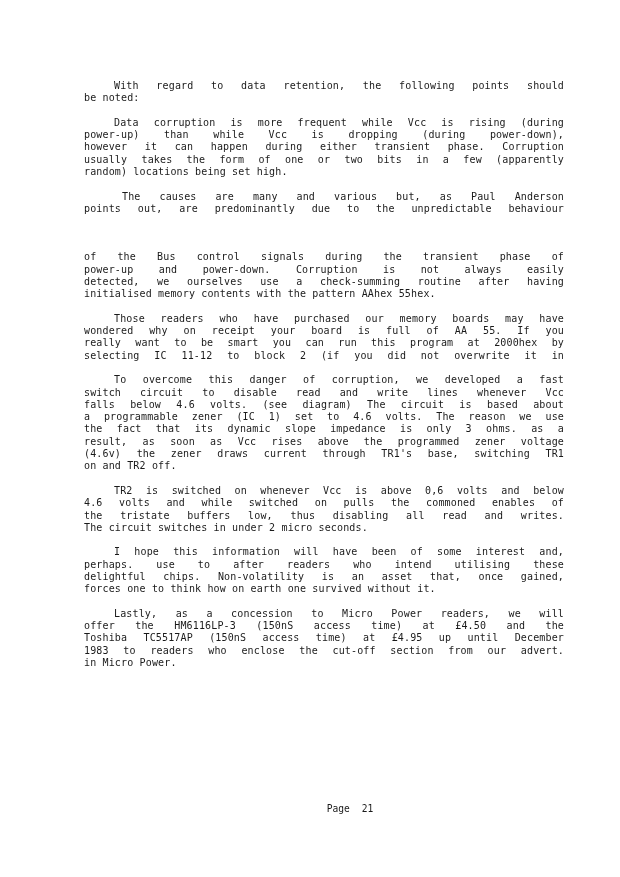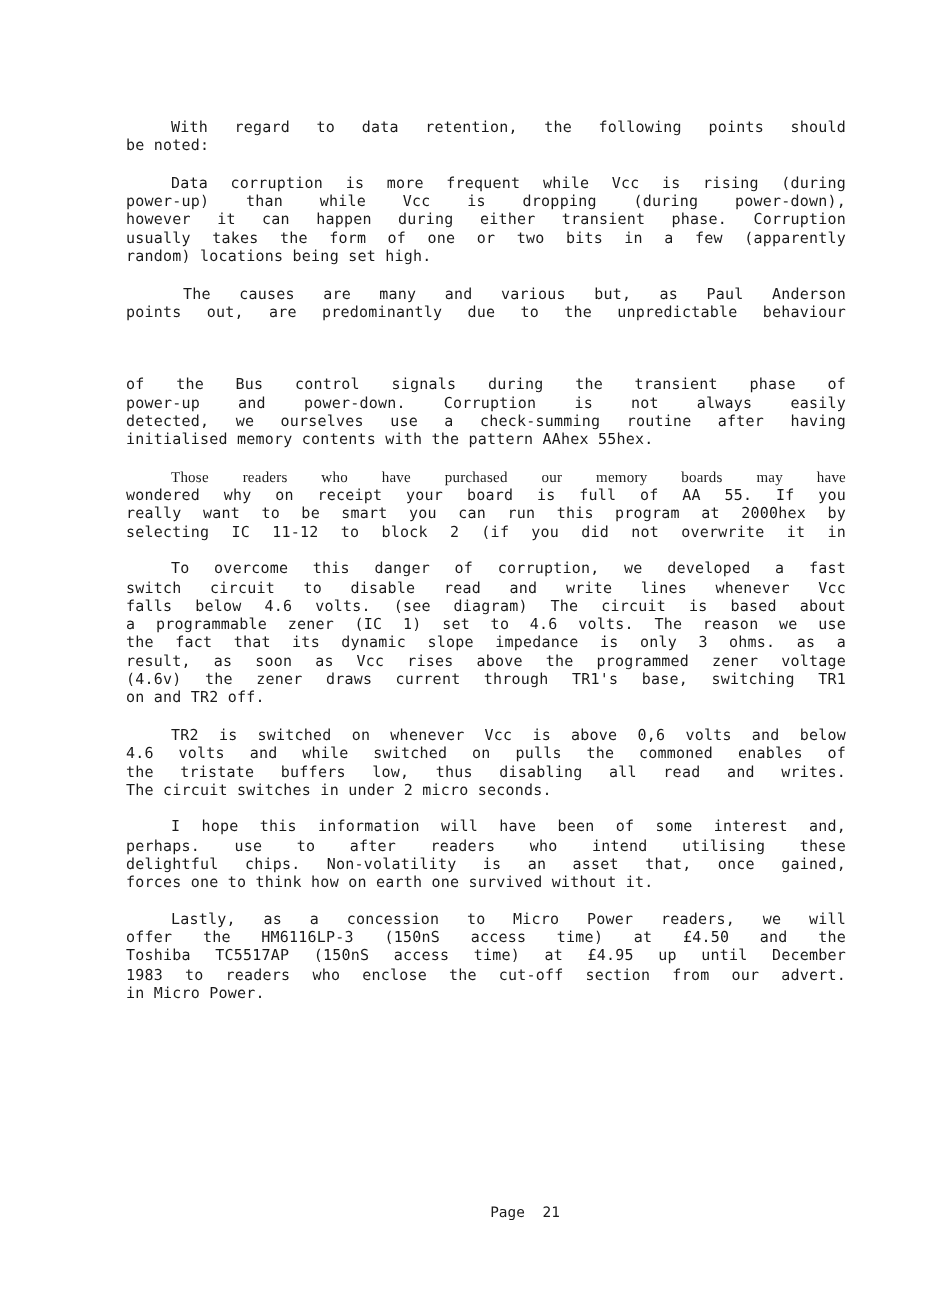--- a/index.html
+++ b/index.html
@@ -41,21 +41,21 @@
     </div>
     <div class="para">
       <span class="line indent2" style="white-space: normal;">The causes are many and various but, as Paul Anderson</span>
       <span class="line" style="white-space: normal;">points out, are predominantly due to the unpredictable behaviour</span>
       <span class="line" style="white-space: normal; margin-top: 36px;">of the Bus control signals during the transient phase of</span>
       <span class="line" style="white-space: normal;">power-up and power-down. Corruption is not always easily</span>
       <span class="line" style="white-space: normal;">detected, we ourselves use a check-summing routine after having</span>
       <span class="line last">initialised memory contents with the pattern AAhex 55hex.</span>
     </div>
     <div class="para">
-      <span class="line indent" style="white-space: normal; font-family: Liberation Serif, serif;">Those readers who have purchased our memory boards may have</span>
+      <span class="line indent" style="white-space: normal;">Those readers who have purchased our memory boards may have</span>
       <span class="line" style="white-space: normal;">wondered why on receipt your board is full of AA 55. If you</span>
       <span class="line" style="white-space: normal;">really want to be smart you can run this program at 2000hex by</span>
       <span class="line" style="white-space: normal;">selecting IC 11-12 to block 2 (if you did not overwrite it in</span>
     </div>
     <div class="para">
       <span class="line indent" style="white-space: normal;">To overcome this danger of corruption, we developed a fast</span>
       <span class="line" style="white-space: normal;">switch circuit to disable read and write lines whenever Vcc</span>
       <span class="line" style="white-space: normal;">falls below 4.6 volts. (see diagram) The circuit is based about</span>
       <span class="line" style="white-space: normal;">a programmable zener (IC 1) set to 4.6 volts. The reason we use</span>
       <span class="line" style="white-space: normal;">the fact that its dynamic slope impedance is only 3 ohms. as a</span>

